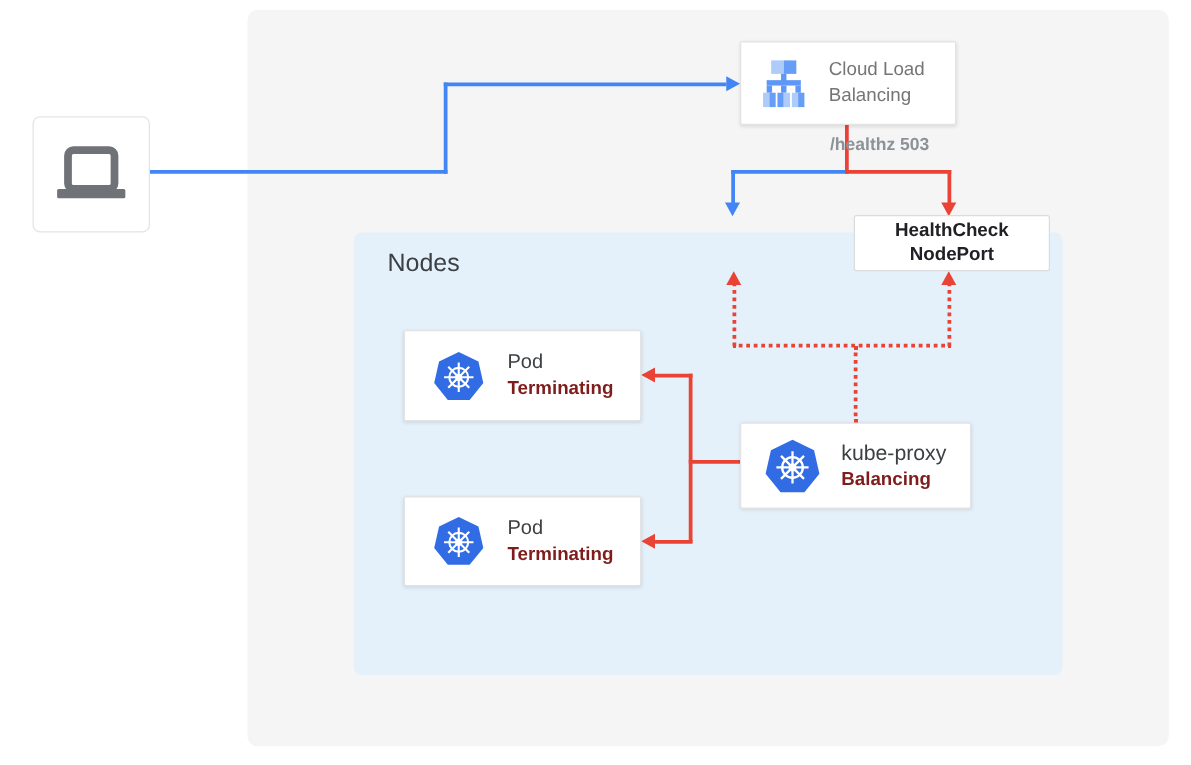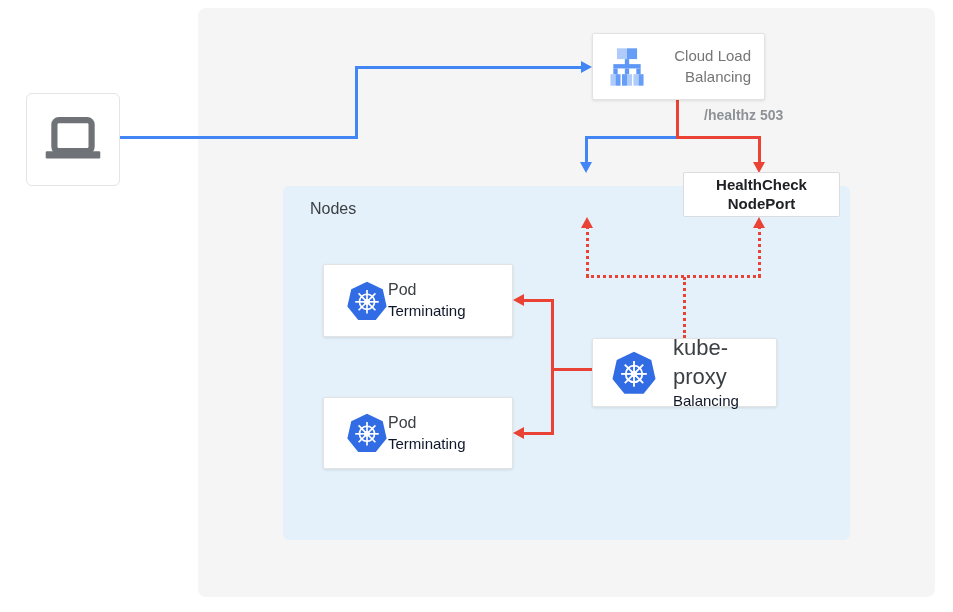--- a/index.html
+++ b/index.html
@@ -22,21 +22,21 @@
   .nodes-container {
     position: absolute;
     left: 283px; top: 186px;
     width: 567px; height: 354px;
     background: #e4f1fb;
     border-radius: 6px;
   }
   .nodes-label {
     position: absolute;
     left: 27px; top: 14px;
-    font-size: 16px;
+    font-size: 20px;
     color: #3c4043;
   }
   .card {
     position: absolute;
     background: #ffffff;
     border: 1px solid #e3e3e3;
     border-radius: 2px;
     box-shadow: 0 1px 3px rgba(0,0,0,0.10);
     display: flex;
     align-items: center;
@@ -49,28 +49,28 @@
     display: flex;
     align-items: center;
     justify-content: center;
     text-align: center;
     font-weight: bold;
     font-size: 15px;
     color: #202124;
     line-height: 1.25;
   }
   .clb-box { left: 592px; top: 33px; width: 173px; height: 67px; padding: 0 10px; }
-  .clb-text { font-size: 15px; color: #757575; line-height: 1.35; width: 88px; margin-left: 12px; text-align: right; }
+  .clb-text { font-size: 15px; color: #757575; line-height: 1.35; width: 88px; margin-left: 12px; }
   .pod-box { width: 190px; padding-left: 22px; }
   .pod-1 { left: 323px; top: 264px; height: 73px; }
   .pod-2 { left: 323px; top: 397px; height: 72px; }
   .kp-box { left: 592px; top: 338px; width: 185px; height: 69px; padding-left: 18px; }
   .box-title { font-size: 16px; color: #3c4043; line-height: 1.3; }
-  .box-sub { font-size: 15px; color: #0f172a; line-height: 1.3; }
-  .text-col { }
+  .box-sub { font-size: 15px; color: #7f1d1d; line-height: 1.3; font-weight: bold; }
+  .text-col { margin-left: 18px; }
   .laptop-box {
     position: absolute;
     left: 26px; top: 93px;
     width: 94px; height: 93px;
     background: #ffffff;
     border: 1px solid #e4e4e4;
     border-radius: 6px;
     display: flex; align-items: center; justify-content: center;
   }
   
@@ -83,21 +83,21 @@
   .v-red-dot { width: 0; border-left: 3px dotted #ea4335; }
   
   .arrow { position: absolute; width: 0; height: 0; }
   .ar-right-blue { border-top: 6px solid transparent; border-bottom: 6px solid transparent; border-left: 11px solid #4285f4; }
   .ar-down-blue  { border-left: 6px solid transparent; border-right: 6px solid transparent; border-top: 11px solid #4285f4; }
   .ar-down-red   { border-left: 6px solid transparent; border-right: 6px solid transparent; border-top: 11px solid #ea4335; }
   .ar-left-red   { border-top: 6px solid transparent; border-bottom: 6px solid transparent; border-right: 11px solid #ea4335; }
   .ar-up-red     { border-left: 6px solid transparent; border-right: 6px solid transparent; border-bottom: 11px solid #ea4335; }
   .edge-label {
     position: absolute;
-    left: 704px; top: 107px;
+    left: 664px; top: 107px;
     font-size: 14px;
     font-weight: bold;
     color: #8d9297;
   }
   .icon-wrap { flex: 0 0 auto; display: flex; align-items: center; justify-content: center; }
 </style>
 </head>
 <body>
 
 <div class="canvas">
@@ -231,18 +231,18 @@
           <line x1="50" y1="52" x2="78" y2="52"></line>
           <line x1="50" y1="52" x2="70" y2="72"></line>
           <line x1="50" y1="52" x2="50" y2="80"></line>
           <line x1="50" y1="52" x2="30" y2="72"></line>
           <line x1="50" y1="52" x2="22" y2="52"></line>
           <line x1="50" y1="52" x2="30" y2="32"></line>
         </g>
       </svg>
     </span>
     <div class="text-col" style="margin-left:16px;">
-      <div class="box-title" style="font-size:22px;">kube-proxy</div>
+      <div class="box-title" style="font-size:17px;">kube-proxy</div>
       <div class="box-sub">Balancing</div>
     </div>
   </div>
 
 </div>
 
 </body></html>

